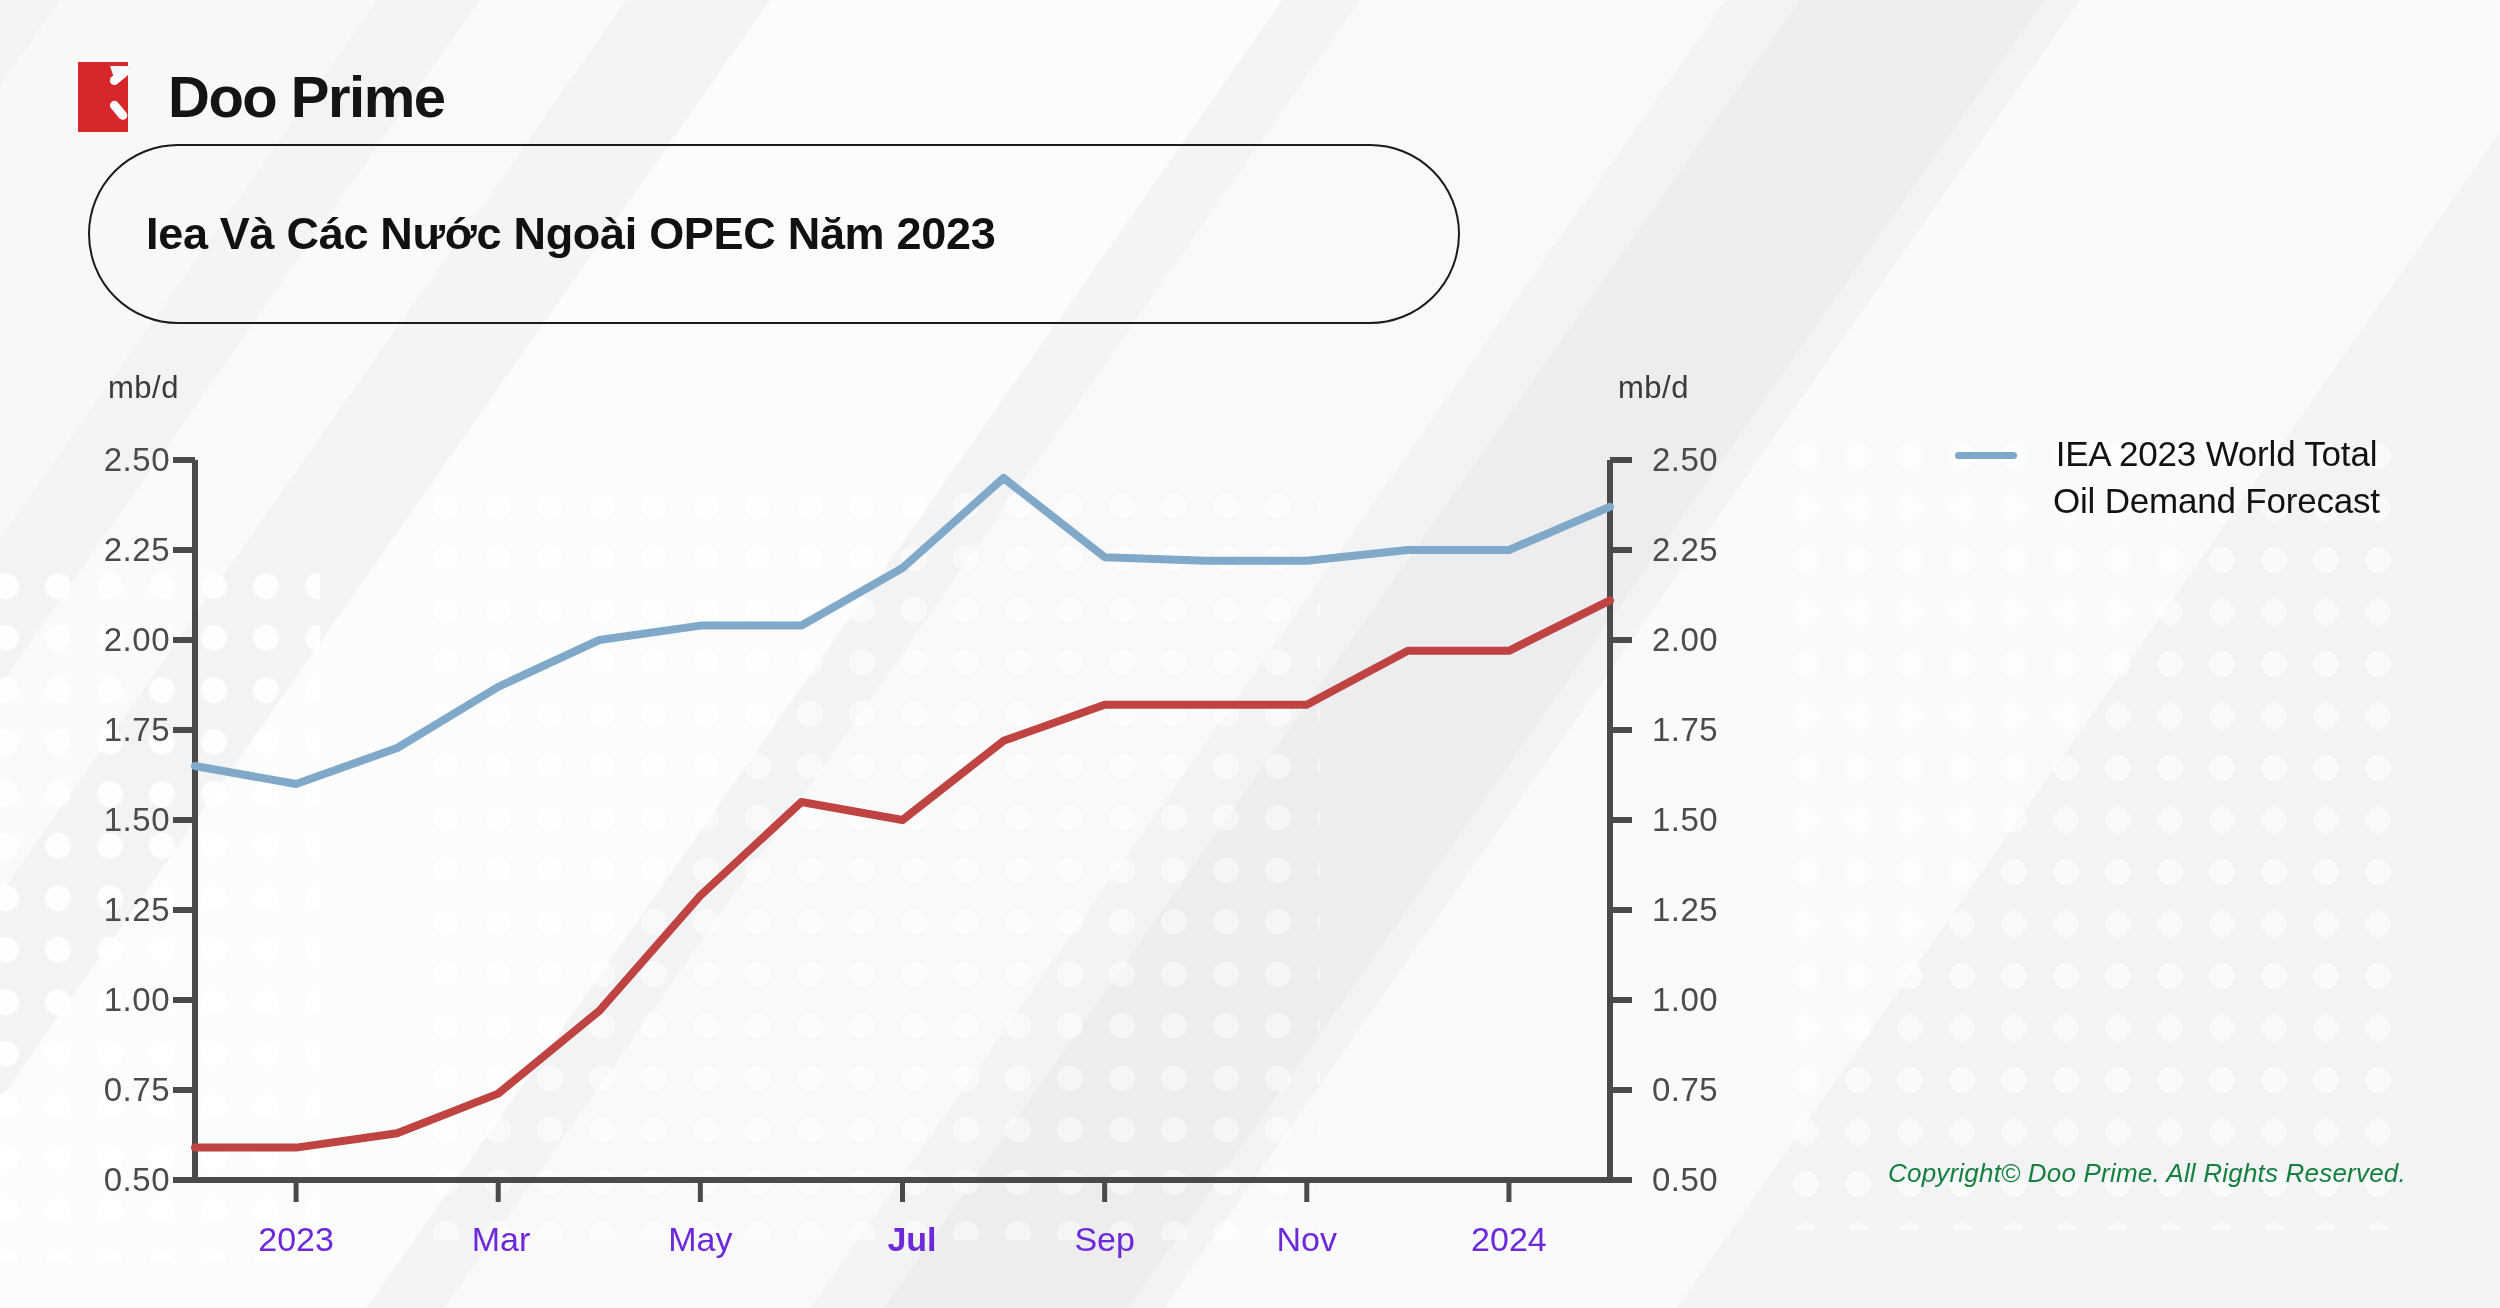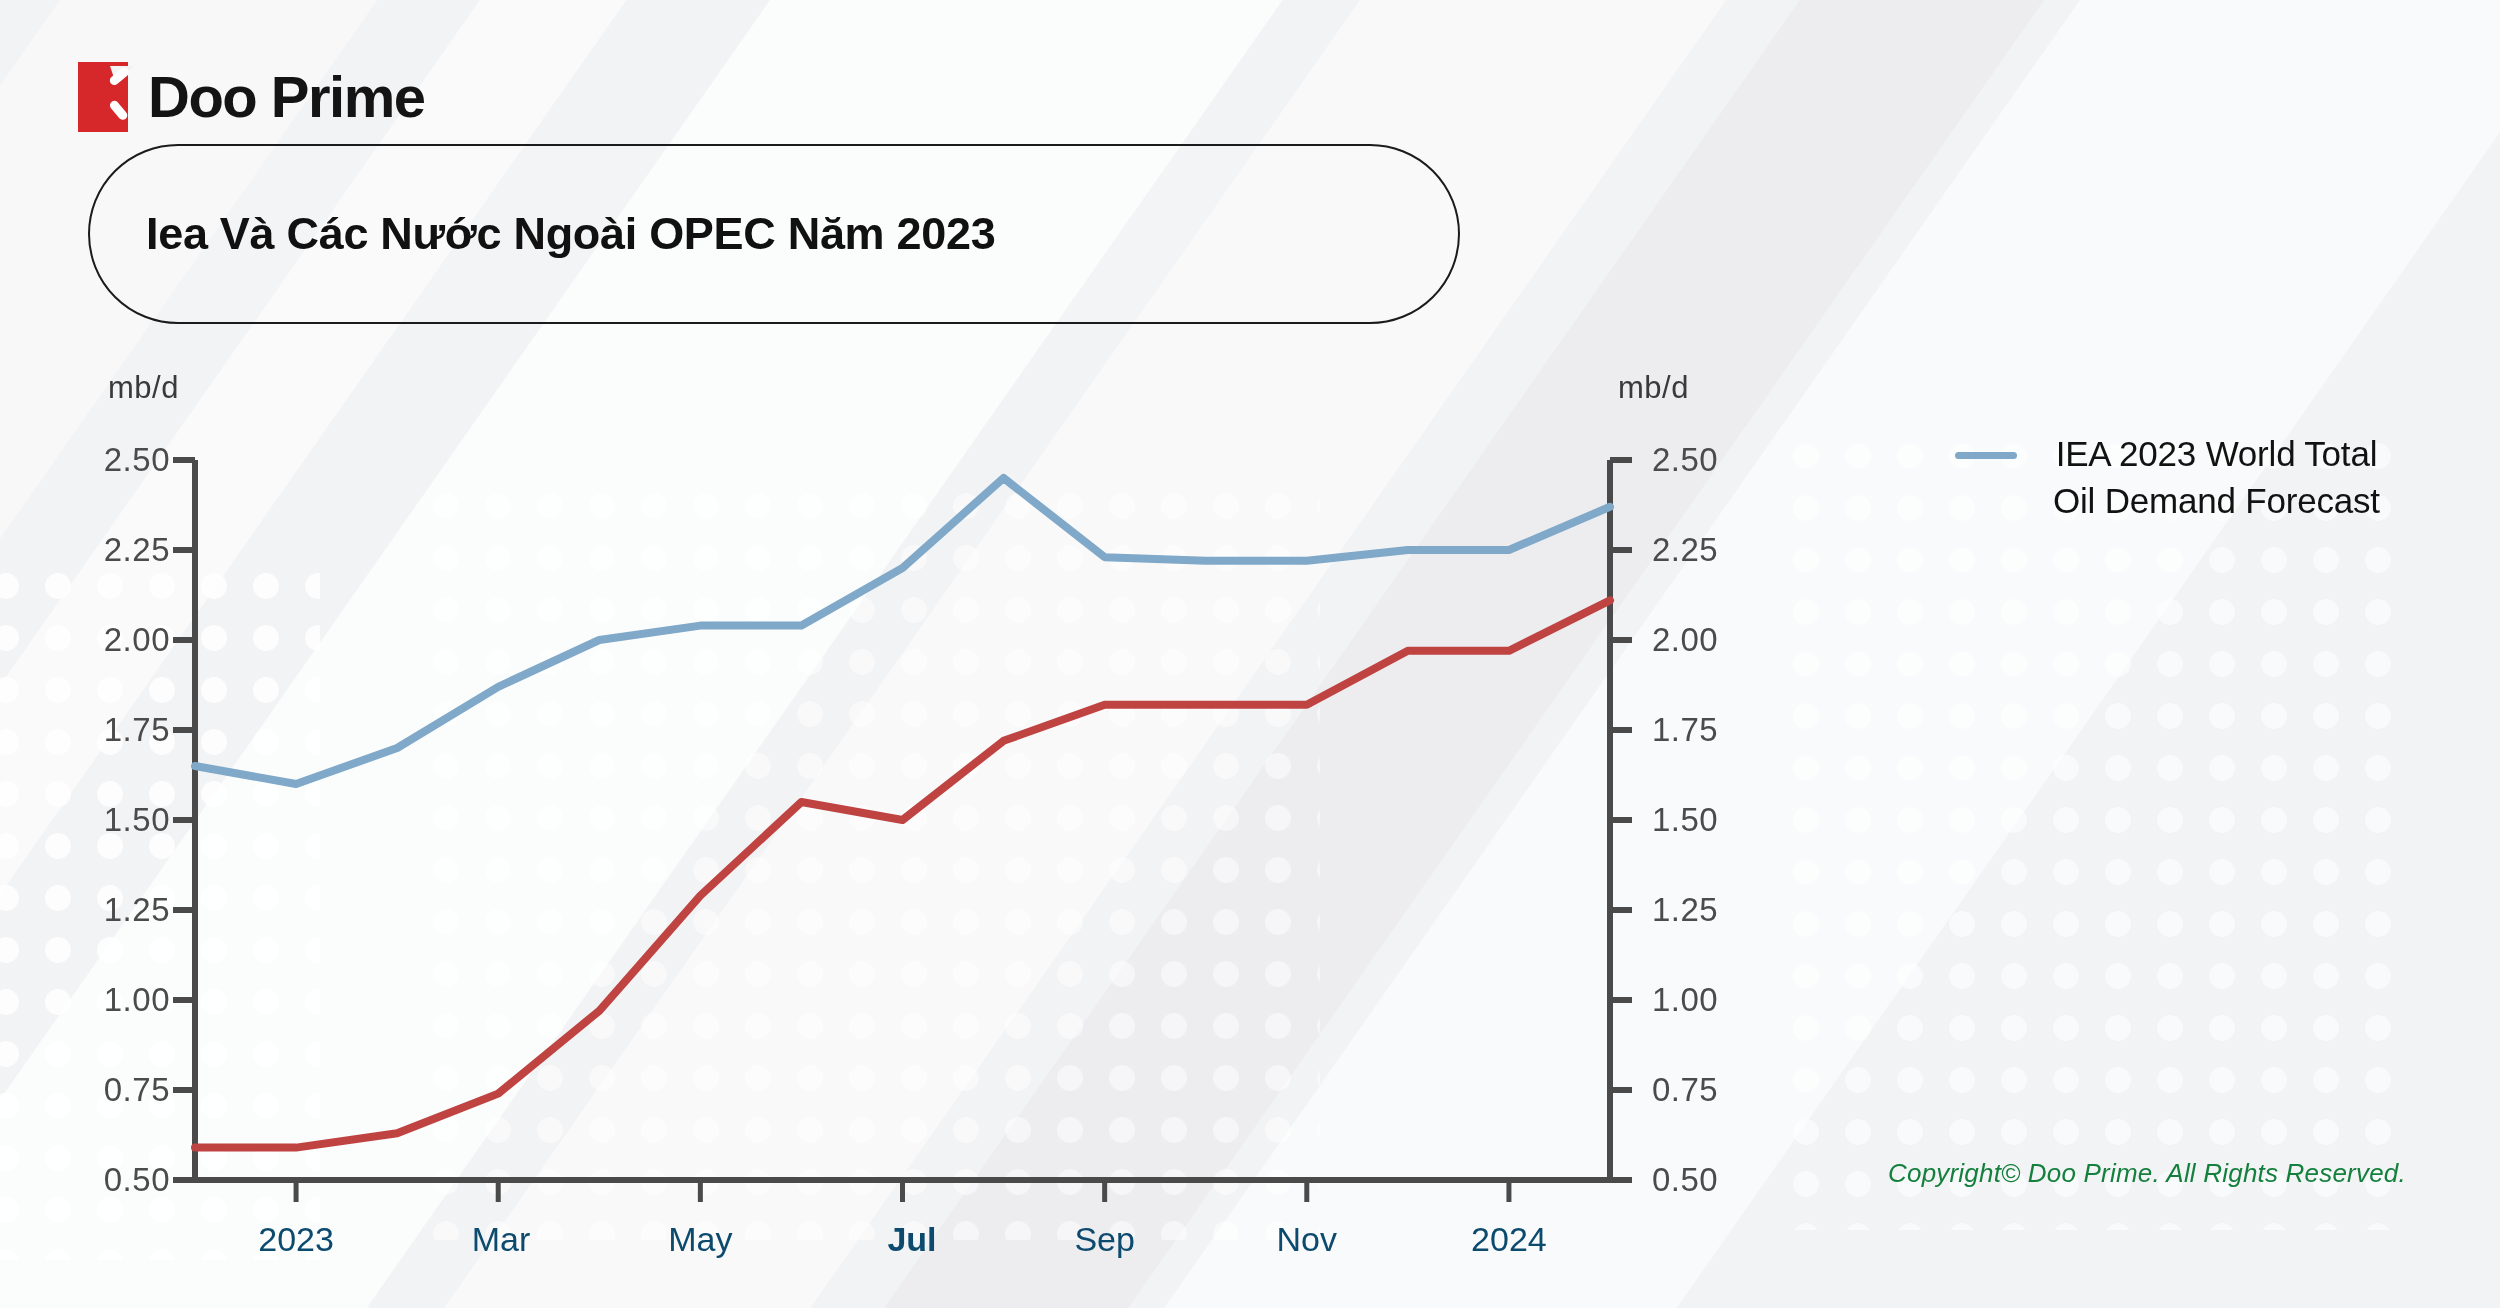--- a/index.html
+++ b/index.html
@@ -18,21 +18,21 @@
     transform:rotate(35deg); transform-origin:top left;
   }
   .bg-dots {
     position:absolute;
     background-image:radial-gradient(#ffffff 34%, transparent 36%);
     background-size:52px 52px;
     opacity:.85;
   }
 
   
-  #logo-row { position:absolute; left:78px; top:62px; display:flex; align-items:center; gap:8px; z-index:5; }
+  #logo-row { position:absolute; left:78px; top:62px; display:flex; align-items:center; gap:28px; z-index:5; }
   #logo-mark { width:62px; height:70px; position:relative; }
   #logo-text { font-size:58px; font-weight:bold; letter-spacing:-1.5px; color:#141414; line-height:1; }
 
   
   #title-pill {
     position:absolute; left:88px; top:144px; width:1372px; height:180px;
     border:2.5px solid #1b1b1b; border-radius:92px;
     display:flex; align-items:center; padding:0 56px; z-index:5;
     background:rgba(255,255,255,0.12);
   }
@@ -42,21 +42,21 @@
   #chart-area { position:absolute; left:0; top:0; width:1760px; height:988px; z-index:4; }
   .axis-unit { position:absolute; font-size:31px; color:#3a3a3a; letter-spacing:.5px; }
   #unit-left  { left:108px; top:370px; }
   #unit-right { left:1618px; top:370px; }
 
   .ytick-label {
     position:absolute; font-size:33px; color:#4b4b4b; letter-spacing:.5px;
     transform:translateY(-50%); white-space:nowrap;
   }
   .xtick-label {
-    position:absolute; font-size:34px; color:#0c4a6e;
+    position:absolute; font-size:34px; color:#6d28d9;
     transform:translateX(-50%); white-space:nowrap;
   }
 
   
   #legend { position:absolute; left:1955px; top:430px; z-index:6; }
   .legend-row { display:flex; align-items:flex-start; margin-bottom:52px; }
   .legend-swatch { width:62px; height:7px; border-radius:4px; margin-top:22px; margin-right:36px; flex:0 0 auto; }
   .legend-label { font-size:35px; color:#121212; line-height:1.35; letter-spacing:-.2px;text-align:center; }
 
   #copyright {

